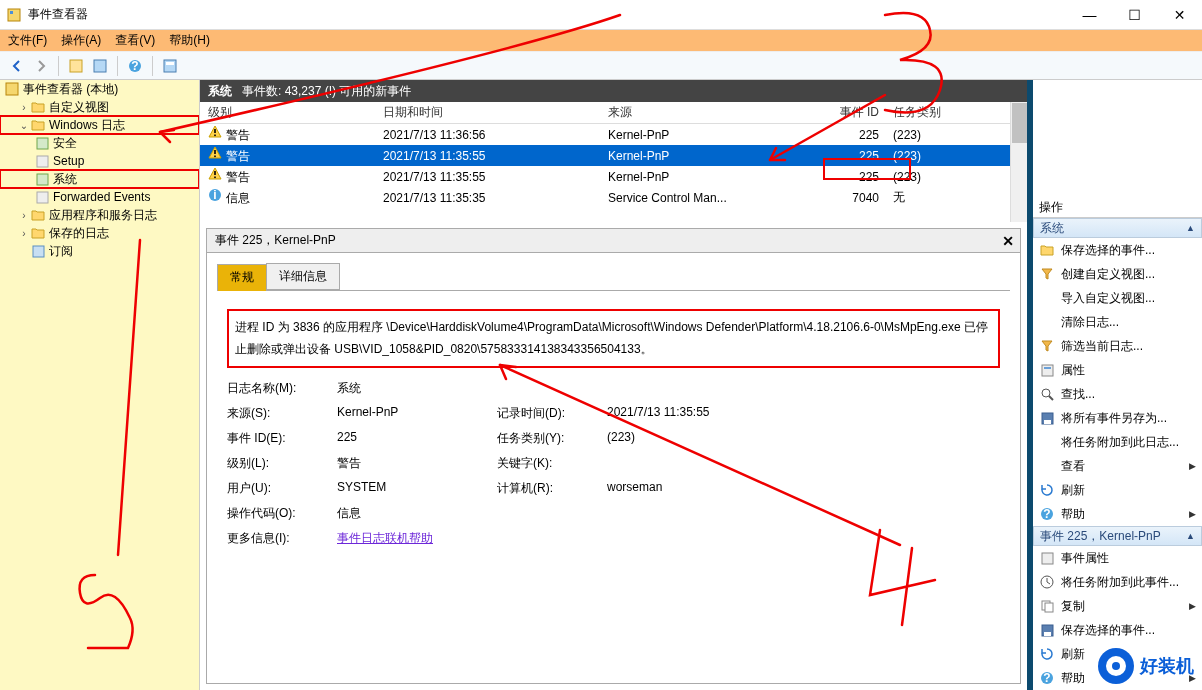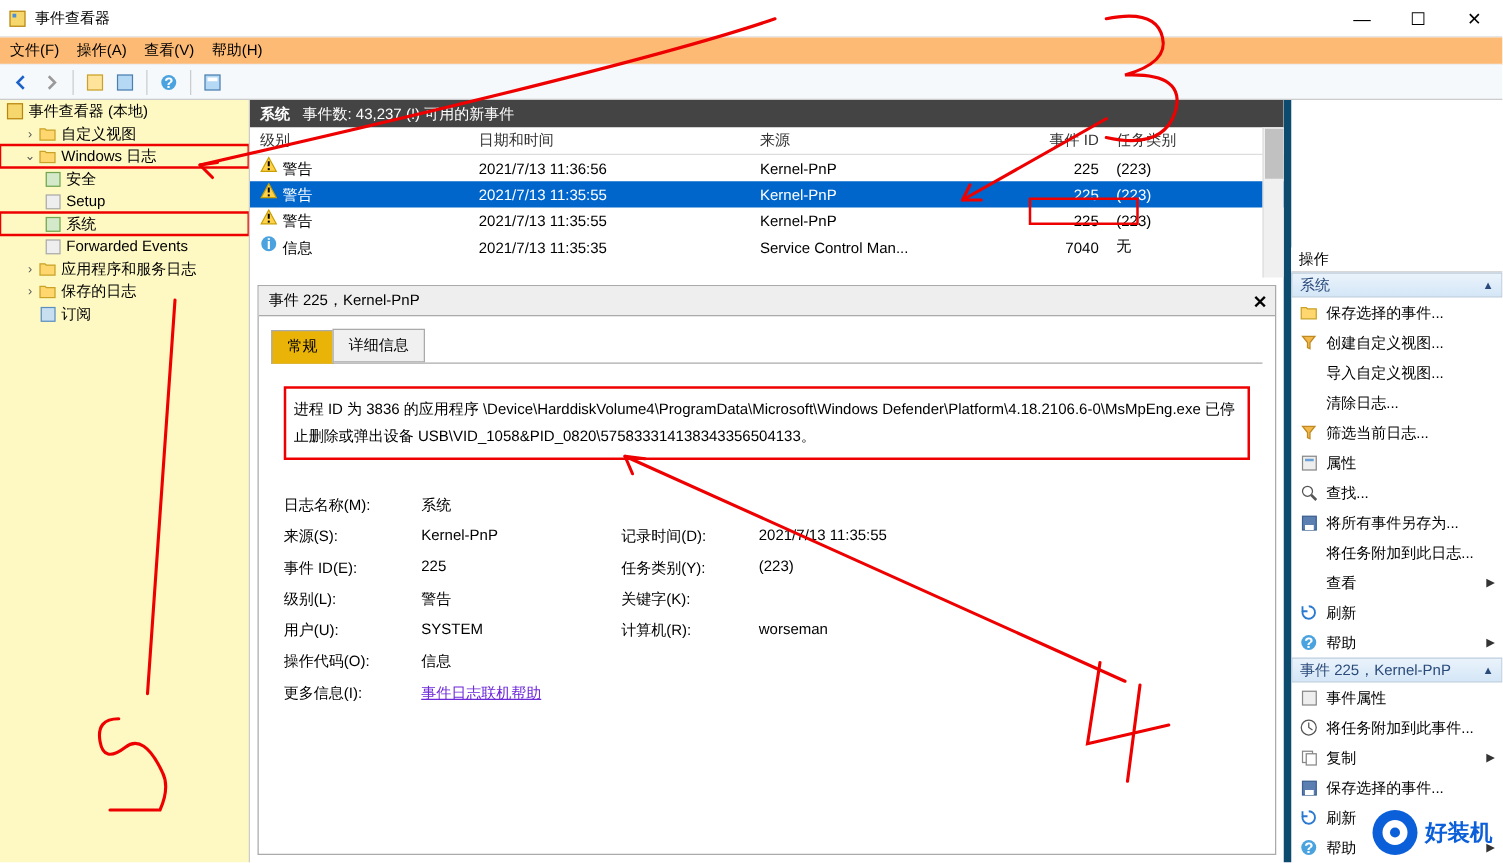--- a/index.html
+++ b/index.html
@@ -56,21 +56,21 @@
 .scrollthumb { background: #c1c1c1; width: 15px; margin: 1px; height: 40px; }
 
 
 .detailpane { flex: 1; margin: 6px; border: 1px solid #aaa; display: flex; flex-direction: column; position: relative; }
 .detailhdr { height: 24px; background: #eee; border-bottom: 1px solid #aaa; display: flex; align-items: center; padding-left: 8px; font-family: "SimSun", monospace; }
 .detailhdr .close { margin-left: auto; margin-right: 6px; font-weight: bold; font-size: 14px; }
 .tabs { display: flex; border-bottom: 1px solid #aaa; margin: 10px 10px 0 10px; }
 .tab { padding: 4px 12px; border: 1px solid #aaa; border-bottom: none; background: #eab308; margin-right: -1px; position: relative; top: 1px; }
 .tab.inactive { background: #f0f0f0; top: 0; border-bottom: 1px solid #aaa; }
 .detailbody { flex: 1; padding: 18px 20px; overflow: hidden; }
-.msgbox { border: 2px solid #e00; padding: 6px; line-height: 1.8; margin-bottom: 28px; }
+.msgbox { border: 2px solid #e00; padding: 6px; line-height: 1.8; margin-bottom: 12px; }
 .propgrid { display: grid; grid-template-columns: 110px 160px 110px 200px; row-gap: 8px; }
 .propgrid .k { color: #000; }
 .propgrid .v { color: #000; }
 .linkblue { color: #6d28d9; text-decoration: underline; }
 
 
 .acthdr { height: 20px; background: #fff; border-bottom: 1px solid #ccc; padding-left: 6px; display: flex; align-items: center; }
 .actsection { height: 20px; background: linear-gradient(#eaf3fb,#d4e6f7); border: 1px solid #bcd; padding-left: 6px; display: flex; align-items: center; color: #2a4a7a; }
 .actsection .arrow { margin-left: auto; margin-right: 6px; font-size: 9px; }
 .actitem { display: flex; align-items: center; height: 24px; padding-left: 6px; gap: 6px; }

